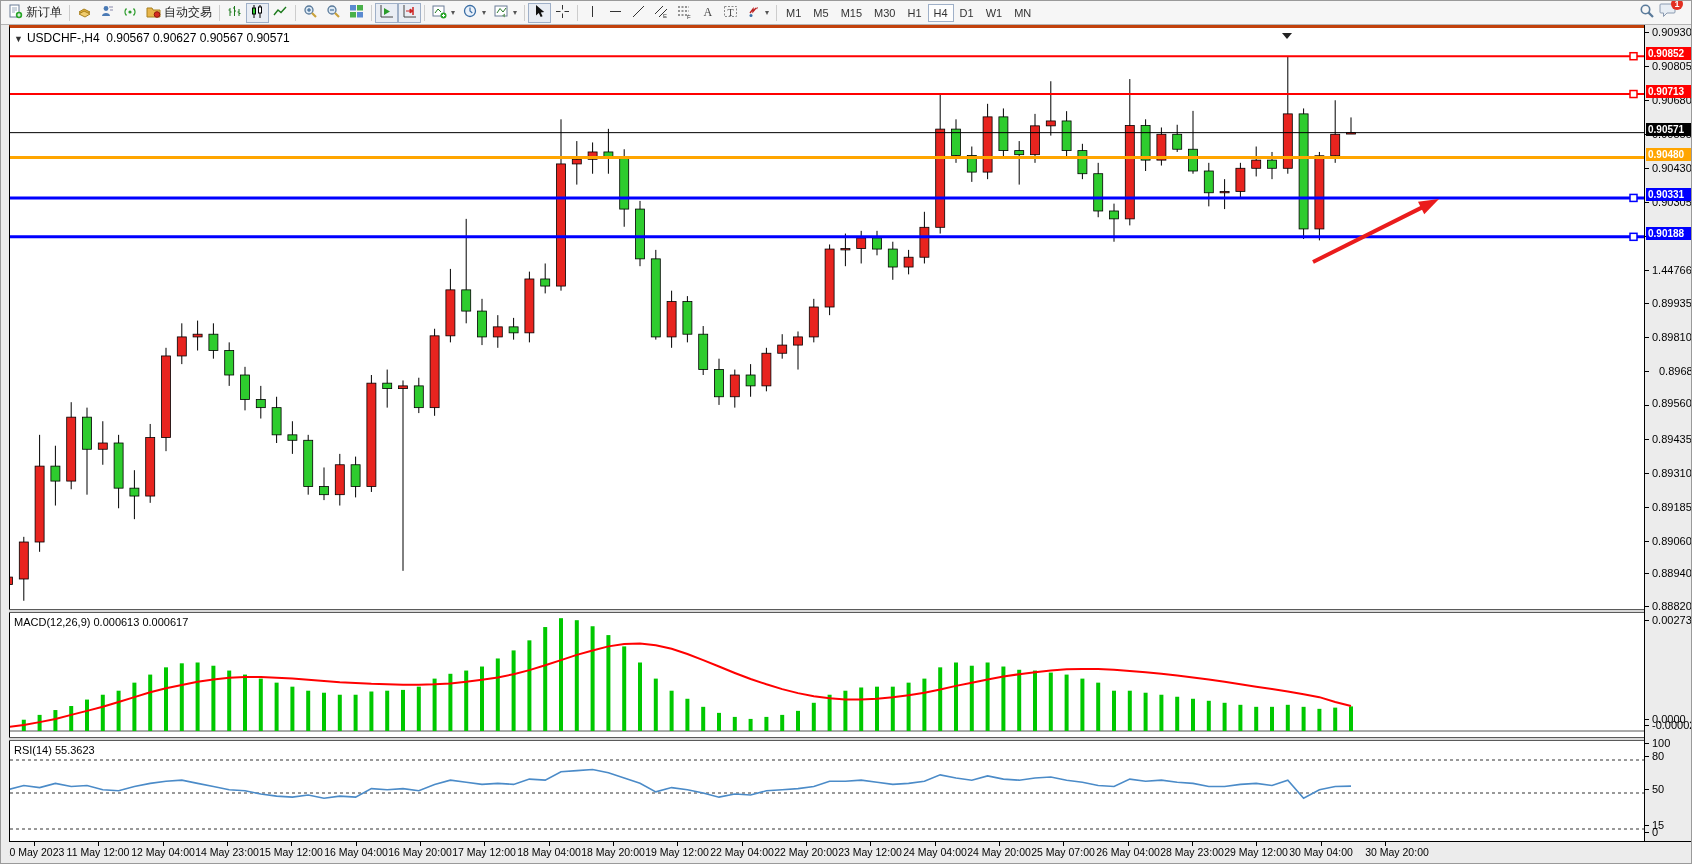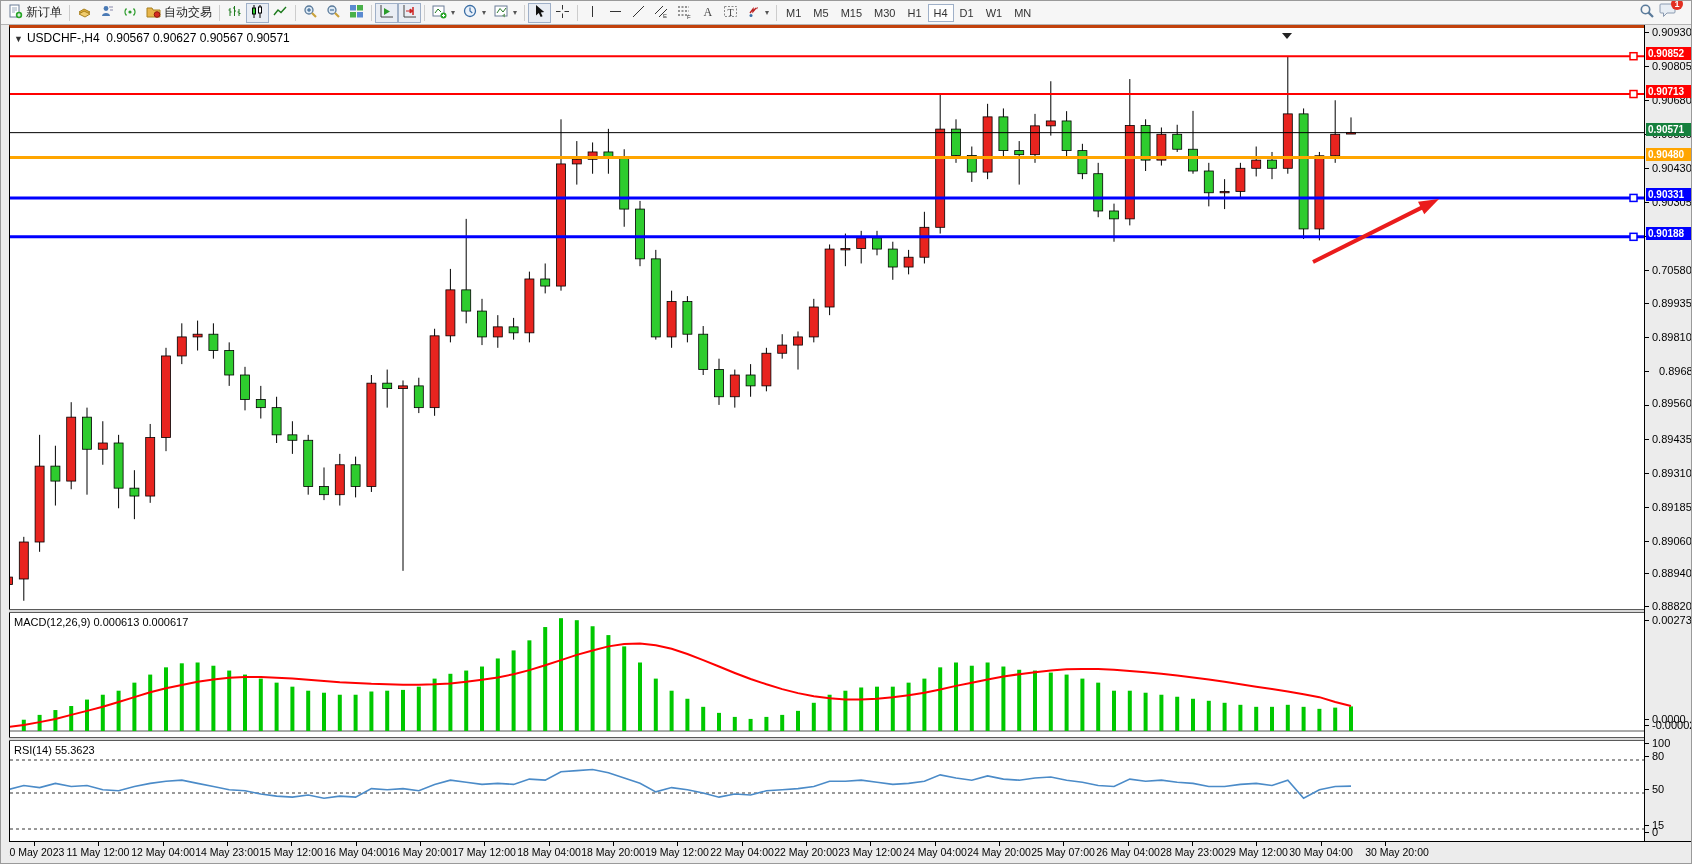--- a/index.html
+++ b/index.html
@@ -601,21 +601,21 @@
       <div class="ptick" style="top: 69px;">0.90680</div>
       <div class="pdash" style="top: 75px;"></div>
       <div class="ptick" style="top: 103px;">0.90555</div>
       <div class="pdash" style="top: 109px;"></div>
       <div class="ptick" style="top: 137px;">0.90430</div>
       <div class="pdash" style="top: 143px;"></div>
       <div class="ptick" style="top: 171px;">0.90305</div>
       <div class="pdash" style="top: 177px;"></div>
       <div class="ptick" style="top: 205px;">0.90180</div>
       <div class="pdash" style="top: 211px;"></div>
-      <div class="ptick" style="top: 239px;">0.70580</div>
+      <div class="ptick" style="top: 239px;">1.44766</div>
       <div class="pdash" style="top: 245px;"></div>
       <div class="ptick" style="top: 271.64px;">0.89935</div>
       <div class="pdash" style="top: 277.64px;"></div>
       <div class="ptick" style="top: 305.64px;">0.89810</div>
       <div class="pdash" style="top: 311.64px;"></div>
       <div class="ptick" style="top: 339.64px; padding-left: 7px;">0.89685</div>
       <div class="pdash" style="top: 345.64px;"></div>
       <div class="ptick" style="top: 372px;">0.89560</div>
       <div class="pdash" style="top: 379.64px;"></div>
       <div class="ptick" style="top: 407.64px;">0.89435</div>
@@ -641,18 +641,18 @@
       <div class="ptick" style="top: 725px;">80</div>
       <div class="pdash" style="top: 731px;"></div>
       <div class="ptick" style="top: 758px;">50</div>
       <div class="pdash" style="top: 764px;"></div>
       <div class="ptick" style="top: 794px;">15</div>
       <div class="pdash" style="top: 800px;"></div>
       <div class="ptick" style="top: 801px;">0</div>
       <div class="pdash" style="top: 807px;"></div>
       <div class="ptag" style="top: 21.716px; background: rgb(255, 0, 0);">0.90852</div>
       <div class="ptag" style="top: 59.524px; background: rgb(255, 0, 0);">0.90713</div>
-      <div class="ptag" style="top: 98.148px; background: #15803d;">0.90571</div>
+      <div class="ptag" style="top: 98.148px; background: #000000;">0.90571</div>
       <div class="ptag" style="top: 122.9px; background: rgb(255, 165, 0);">0.90480</div>
       <div class="ptag" style="top: 163.428px; background: rgb(0, 0, 255);">0.90331</div>
       <div class="ptag" style="top: 202.324px; background: rgb(0, 0, 255);">0.90188</div>
     </div>
 </div>
 
 </body></html>

